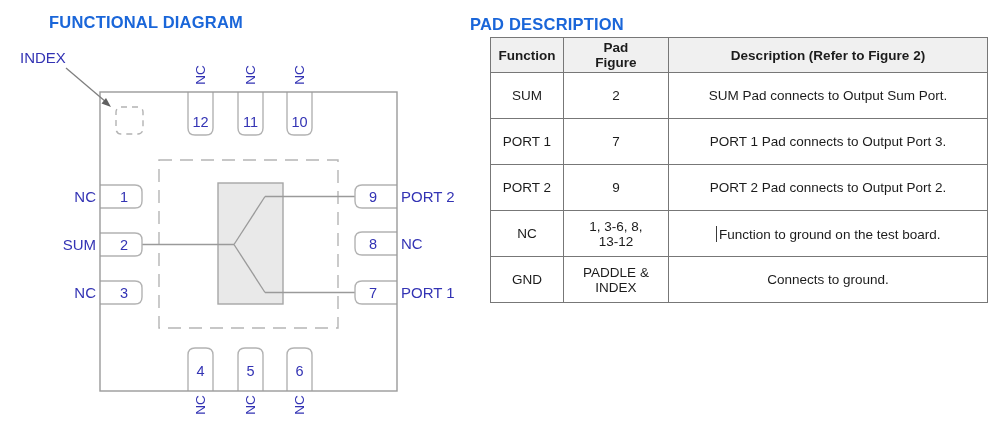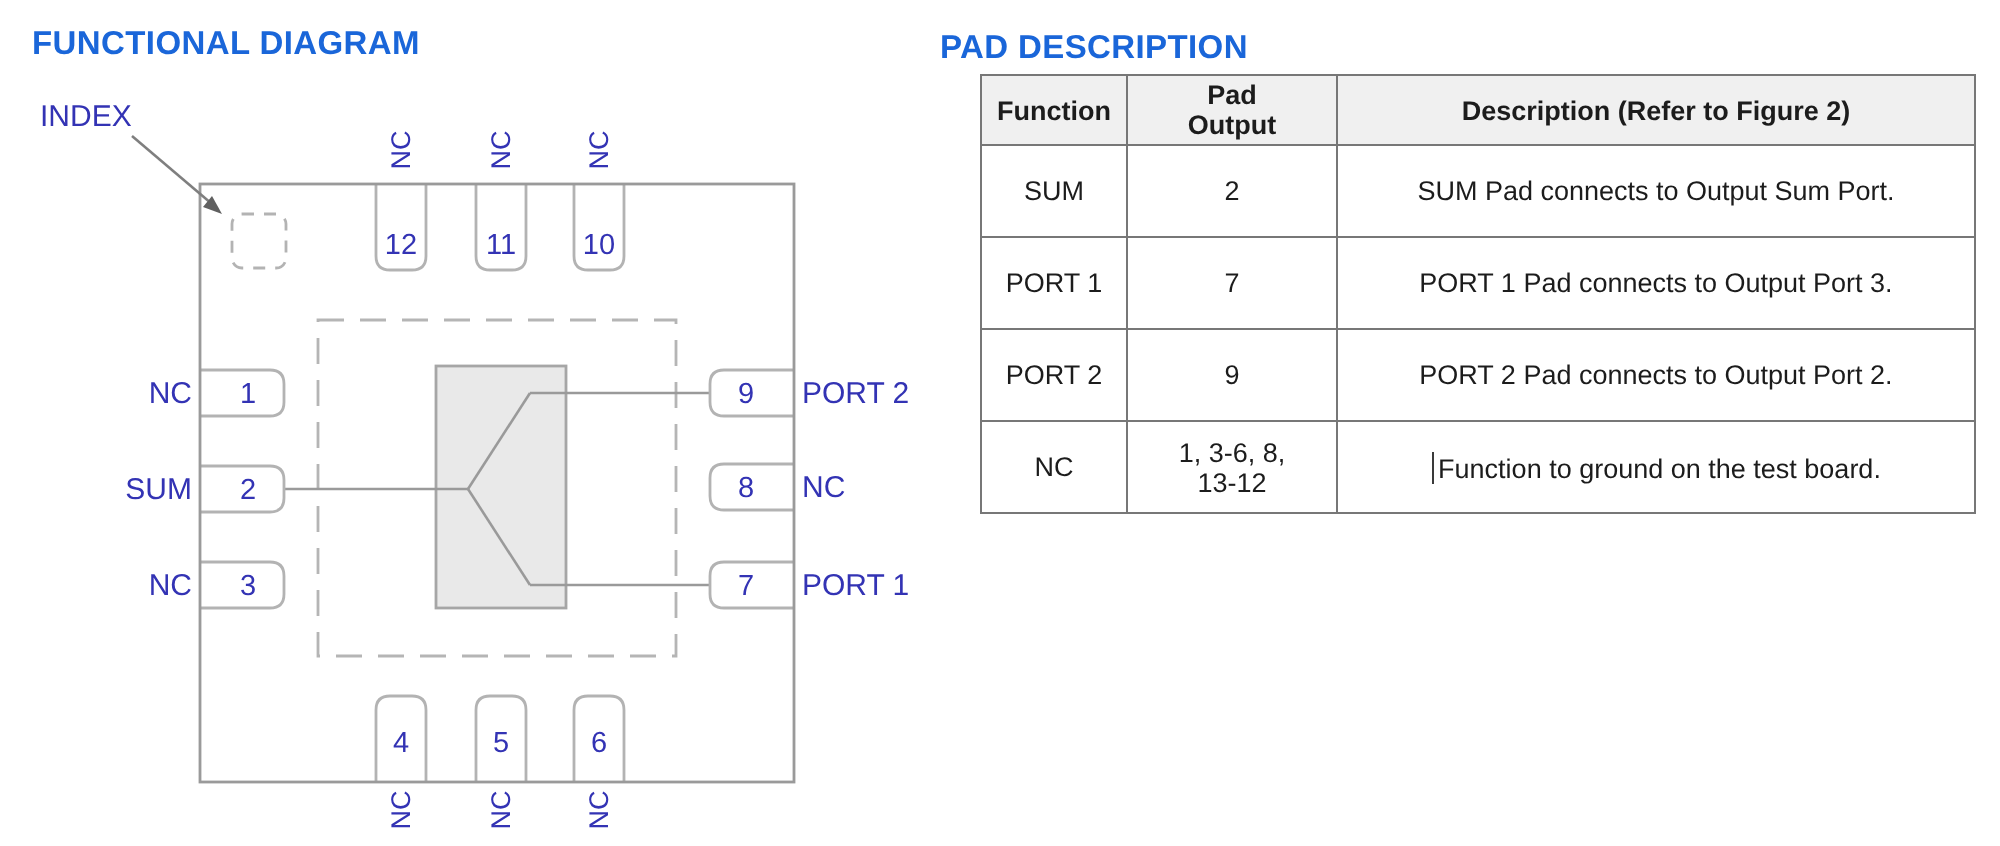--- a/index.html
+++ b/index.html
@@ -16,21 +16,21 @@
   }
   html,body{margin:0;padding:0;}
   body{
     width:1000px;height:423px;position:relative;background:#ffffff;
     font-family:"Liberation Sans",sans-serif;overflow:hidden;
   }
   .section-title{
     position:absolute;font-weight:bold;font-size:16.5px;letter-spacing:.2px;
     color:var(--title-blue);white-space:nowrap;
   }
-  #left-title{left:16px;top:13px;}
+  #left-title{left:49px;top:13px;}
   #right-title{left:470px;top:15px;}
 
   svg#diagram{position:absolute;left:0;top:0;}
   .dlabel{fill:var(--diagram-label-blue);font-size:15px;}
   .dlabel-rot{fill:var(--diagram-label-blue);font-size:13.5px;}
   .dnum{fill:var(--diagram-label-blue);font-size:14.5px;text-anchor:middle;}
   .padshape{fill:#ffffff;stroke:var(--pad-stroke-gray);stroke-width:1.4;}
   .wire{stroke:var(--outline-gray);stroke-width:1.3;fill:none;}
 
   table#pad-table{
@@ -153,21 +153,21 @@
 <table id="pad-table">
   <colgroup>
     <col style="width:73px">
       <col style="width:105px">
       <col style="width:319px">
   </colgroup>
   <thead>
     <tr>
       <th>Function</th>
       <th>Pad
-Output</th>
+Figure</th>
       <th>Description (Refer to Figure 2)</th>
     </tr>
   </thead>
   <tbody>
     <tr>
       <td>SUM</td>
       <td class="pre">2</td>
       <td>SUM Pad connects to Output Sum Port.</td>
     </tr>
     <tr>
@@ -179,14 +179,20 @@
       <td>PORT 2</td>
       <td class="pre">9</td>
       <td>PORT 2 Pad connects to Output Port 2.</td>
     </tr>
     <tr>
       <td>NC</td>
       <td class="pre">1, 3-6, 8,
 13-12</td>
       <td><span class="caret"></span><span>Function to ground on the test board.</span></td>
     </tr>
+    <tr>
+      <td>GND</td>
+      <td class="pre">PADDLE &amp;
+INDEX</td>
+      <td>Connects to ground.</td>
+    </tr>
   </tbody>
 </table>
 
 </body></html>

